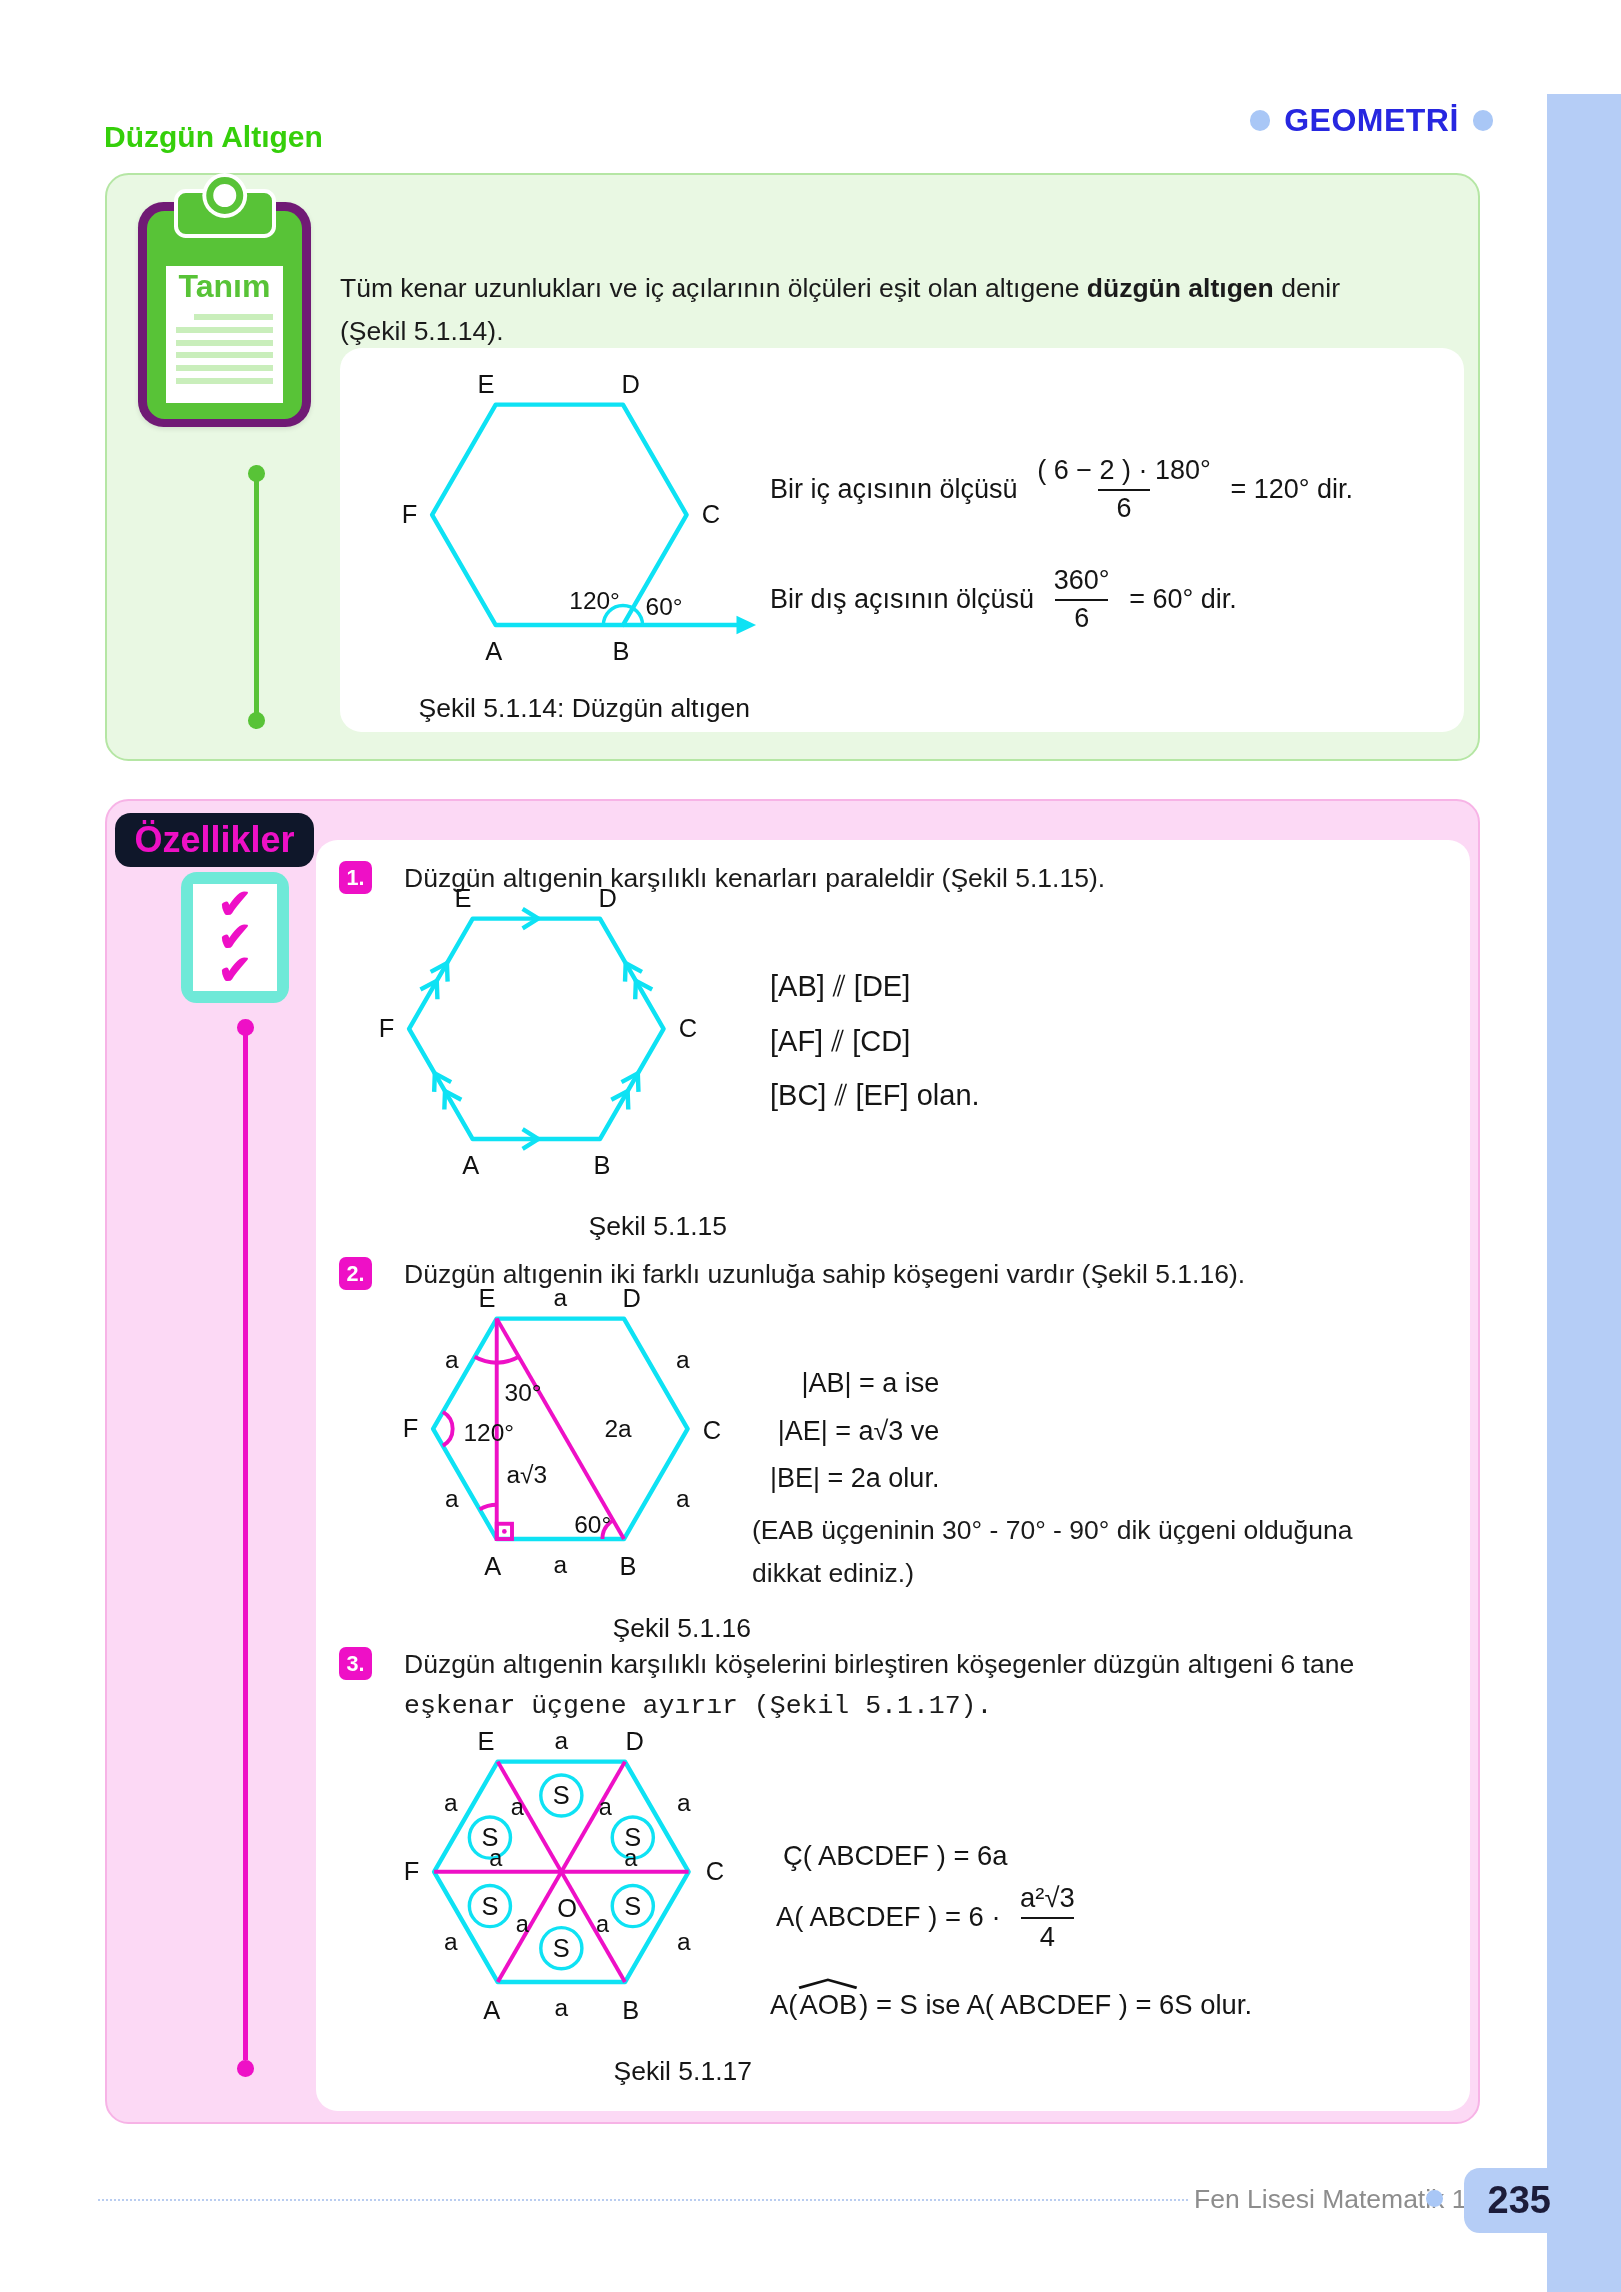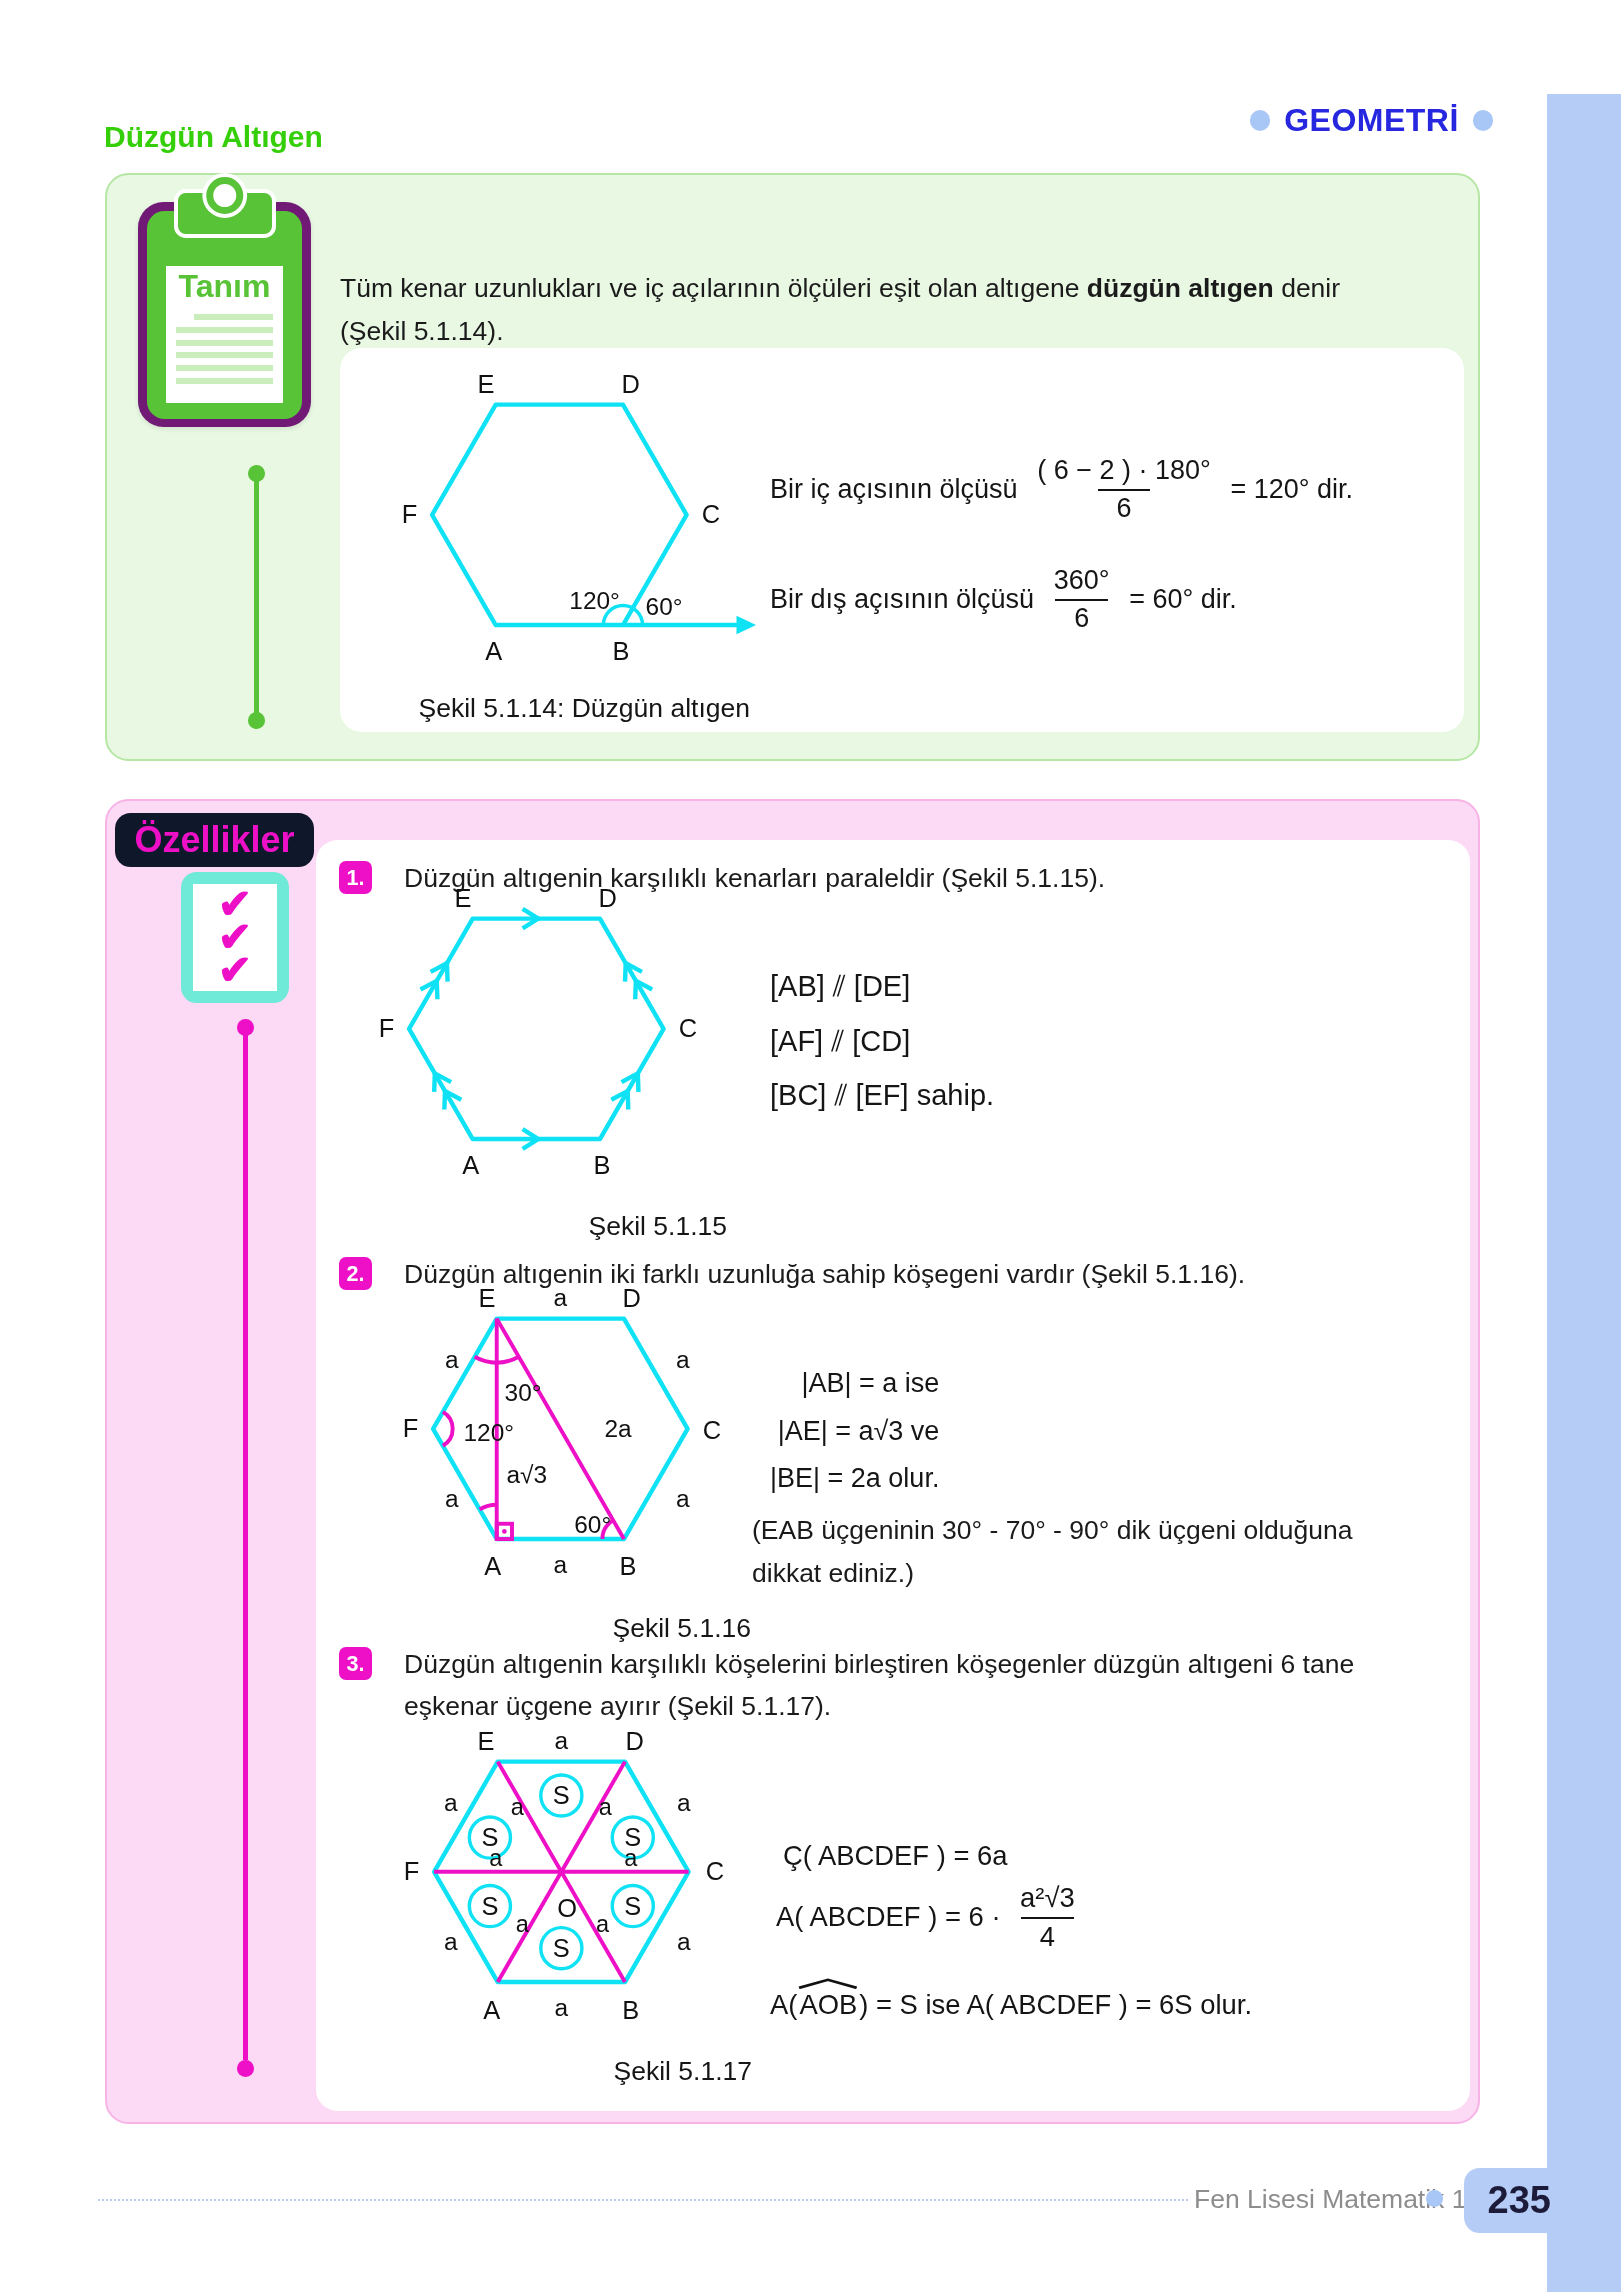--- a/index.html
+++ b/index.html
@@ -220,21 +220,21 @@
       <text class="vtx" x="42" y="158" text-anchor="middle">F</text>
       <text class="vtx" x="350" y="158" text-anchor="middle">C</text>
       <text class="vtx" x="128" y="298" text-anchor="middle">A</text>
       <text class="vtx" x="262" y="298" text-anchor="middle">B</text>
     </svg>
     <div class="fig-caption" style="left:238px;top:410px;">Şekil 5.1.15</div>
 
     <div class="eq-col" style="left:663px;top:169px;">
       <div>[AB] ⫽ [DE]</div>
       <div>[AF] ⫽ [CD]</div>
-      <div>[BC] ⫽ [EF] sahip.</div>
+      <div>[BC] ⫽ [EF] olan.</div>
     </div>
 
     <div class="num-badge" style="left:232px;top:456px;">2.</div>
     <div class="prop-text" style="left:297px;top:458px;">Düzgün altıgenin iki farklı uzunluğa sahip köşegeni vardır (Şekil 5.1.16).</div>
 
     <svg class="fig" style="left:262px;top:481px;" width="461" height="323" viewBox="0 0 470 330">
       <polygon points="130,37.4 260,37.4 325,150 260,262.6 130,262.6 65,150" fill="none" stroke="#0ee2f4" stroke-width="4.5" stroke-linejoin="round"></polygon>
       <g stroke="#ee10c6" stroke-width="4" fill="none">
         <line x1="130" y1="37.4" x2="130" y2="262.6"></line>
         <line x1="130" y1="37.4" x2="260" y2="262.6"></line>
@@ -270,21 +270,21 @@
       <div>|AE| = a√3 ve</div>
       <div>|BE| = 2a olur.</div>
     </div>
     <div class="note-text" style="left:645px;top:708px;">
       <span>(EAB üçgeninin 30° - 70° - 90° dik üçgeni olduğuna</span><br>
       <span>dikkat ediniz.)</span>
     </div>
 
     <div class="num-badge" style="left:232px;top:846px;">3.</div>
     <div class="prop-text" style="left:297px;top:848px;">Düzgün altıgenin karşılıklı köşelerini birleştiren köşegenler düzgün altıgeni 6 tane</div>
-    <div class="prop-text" style="left:297px;top:890px;">eşkenar üçgene ayırır (Şekil 5.1.17).</div>
+    <div class="prop-text" style="left:297px;top:890px;font-family:Liberation Mono, monospace;">eşkenar üçgene ayırır (Şekil 5.1.17).</div>
 
     <svg class="fig" style="left:263px;top:924px;" width="461" height="323" viewBox="0 0 470 330">
       <polygon points="130,37.4 260,37.4 325,150 260,262.6 130,262.6 65,150" fill="none" stroke="#0ee2f4" stroke-width="4.5" stroke-linejoin="round"></polygon>
       <g stroke="#ee10c6" stroke-width="4">
         <line x1="65" y1="150" x2="325" y2="150"></line>
         <line x1="130" y1="262.6" x2="260" y2="37.4"></line>
         <line x1="260" y1="262.6" x2="130" y2="37.4"></line>
       </g>
       <g>
         <circle cx="195" cy="72" r="21" fill="#fff" stroke="#0ee2f4" stroke-width="3.5"></circle>

